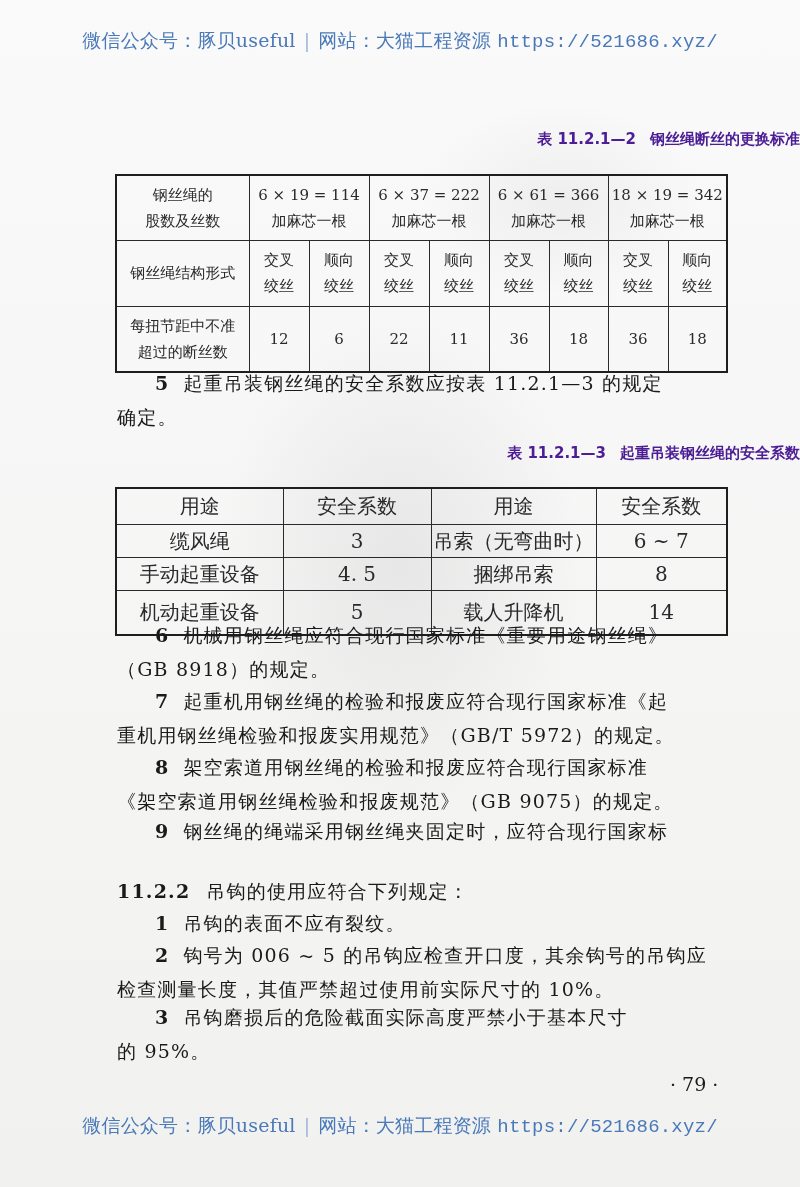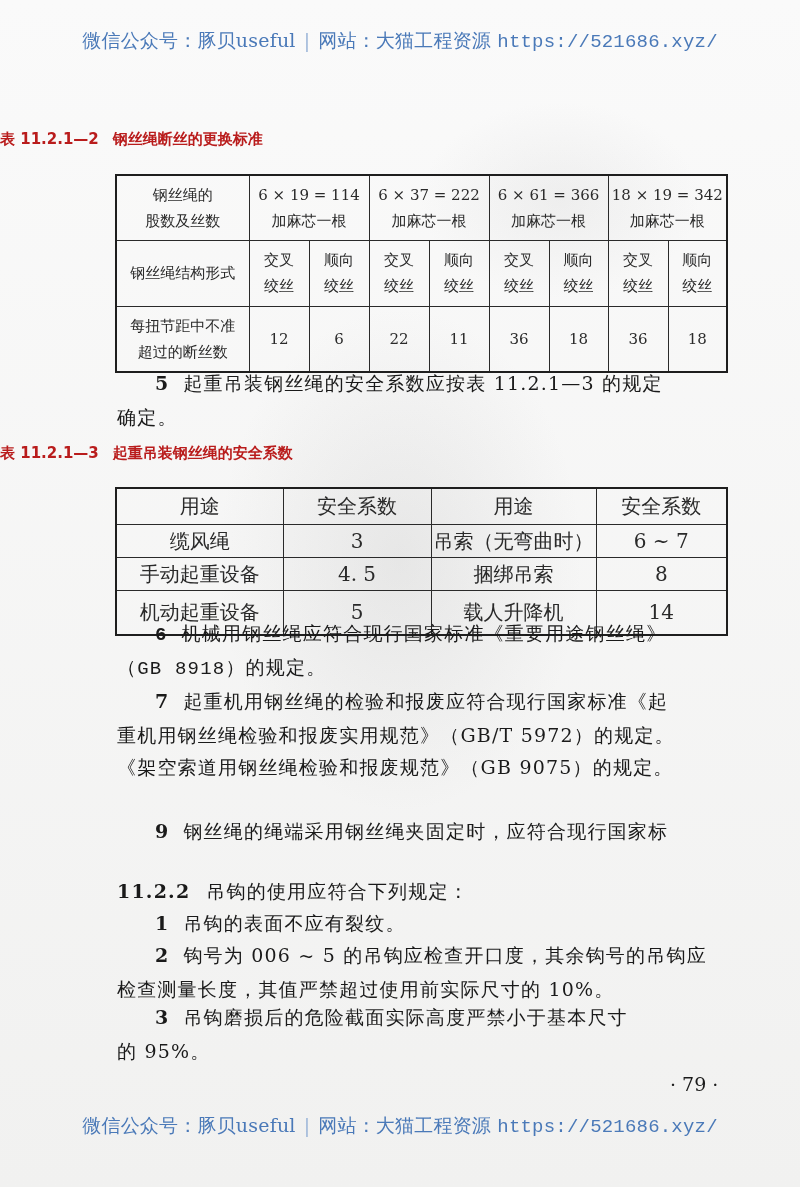--- a/index.html
+++ b/index.html
@@ -20,23 +20,23 @@
     position: absolute; left: 0; width: 800px; text-align: center;
     font-family: "DejaVu Serif", "Liberation Serif", serif;
     color: #4a79b8; font-size: 19px; letter-spacing: 0.2px;
   }
   .watermark .mono { font-family: "Liberation Mono", "DejaVu Sans Mono", monospace; font-size: 19px; }
   .watermark .sep { color: #9bb5d8; margin: 0 8px; }
   .wm-top { top: 28px; }
   .wm-bottom { top: 1113px; }
 
   .caption {
-    position: absolute; left: 0; width: 800px; text-align: left;
+    position: absolute; left: 0; width: 800px; text-align: right;
     font-family: "DejaVu Sans", "Liberation Sans", sans-serif;
-    font-weight: bold; font-size: 15px; color: #b91c1c;
+    font-weight: bold; font-size: 15px; color: #4c1d95;
   }
   .caption .num { margin-right: 14px; }
 
   table.grid { position: absolute; border-collapse: collapse; table-layout: fixed; }
   table.grid td {
     border: 1px solid #2a2a2a; text-align: center; vertical-align: middle;
     font-size: 15px; line-height: 26px; padding: 0; color: #2a2a2a;
   }
   table.grid { border: 2px solid #1e1e1e; margin-top: 17px; }
 
@@ -195,31 +195,32 @@
   </tr>
   <tr style="height:45px">
     <td>机动起重设备</td>
     <td>5</td>
     <td>载人升降机</td>
     <td>14</td>
   </tr>
 </tbody>
   </table>
 
-<div class="para" style="top:618px;font-family:Liberation Mono, monospace;">
+<div class="para" style="top:618px;">
   <div class="indent"><span class="n">6</span><span>机械用钢丝绳应符合现行国家标准《重要用途钢丝绳》</span></div>
   <div>（GB 8918）的规定。</div>
 </div>
 
 <div class="para" style="top:684px;">
   <div class="indent"><span class="n">7</span><span>起重机用钢丝绳的检验和报废应符合现行国家标准《起</span></div>
   <div>重机用钢丝绳检验和报废实用规范》（GB/T 5972）的规定。</div>
 </div>
 
 <div class="para" style="top:750px;">
+  <div class="indent"><span class="n">8</span><span>架空索道用钢丝绳的检验和报废应符合现行国家标准</span></div>
   <div>《架空索道用钢丝绳检验和报废规范》（GB 9075）的规定。</div>
 </div>
 
 <div class="para" style="top:814px;">
   <div class="indent"><span class="n">9</span><span>钢丝绳的绳端采用钢丝绳夹固定时，应符合现行国家标</span></div>
 </div>
 
 <div class="para" style="top:874px;">
   <div><span class="sec">11.2.2</span><span>吊钩的使用应符合下列规定：</span></div>
 </div>

